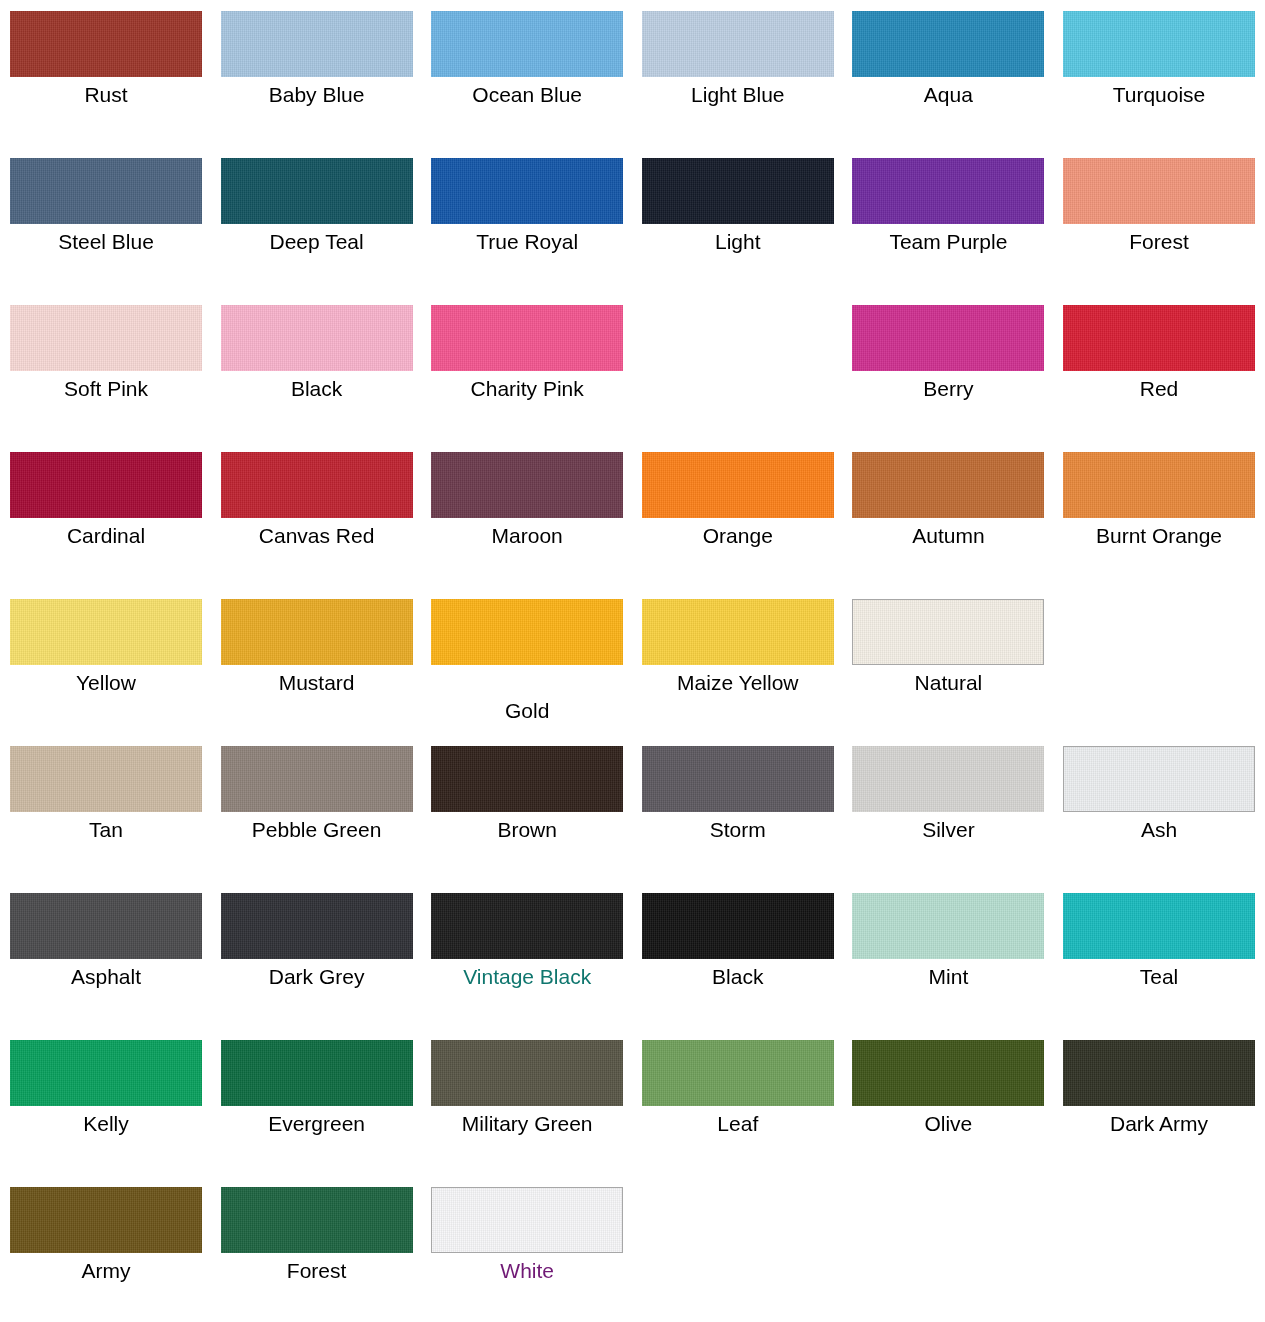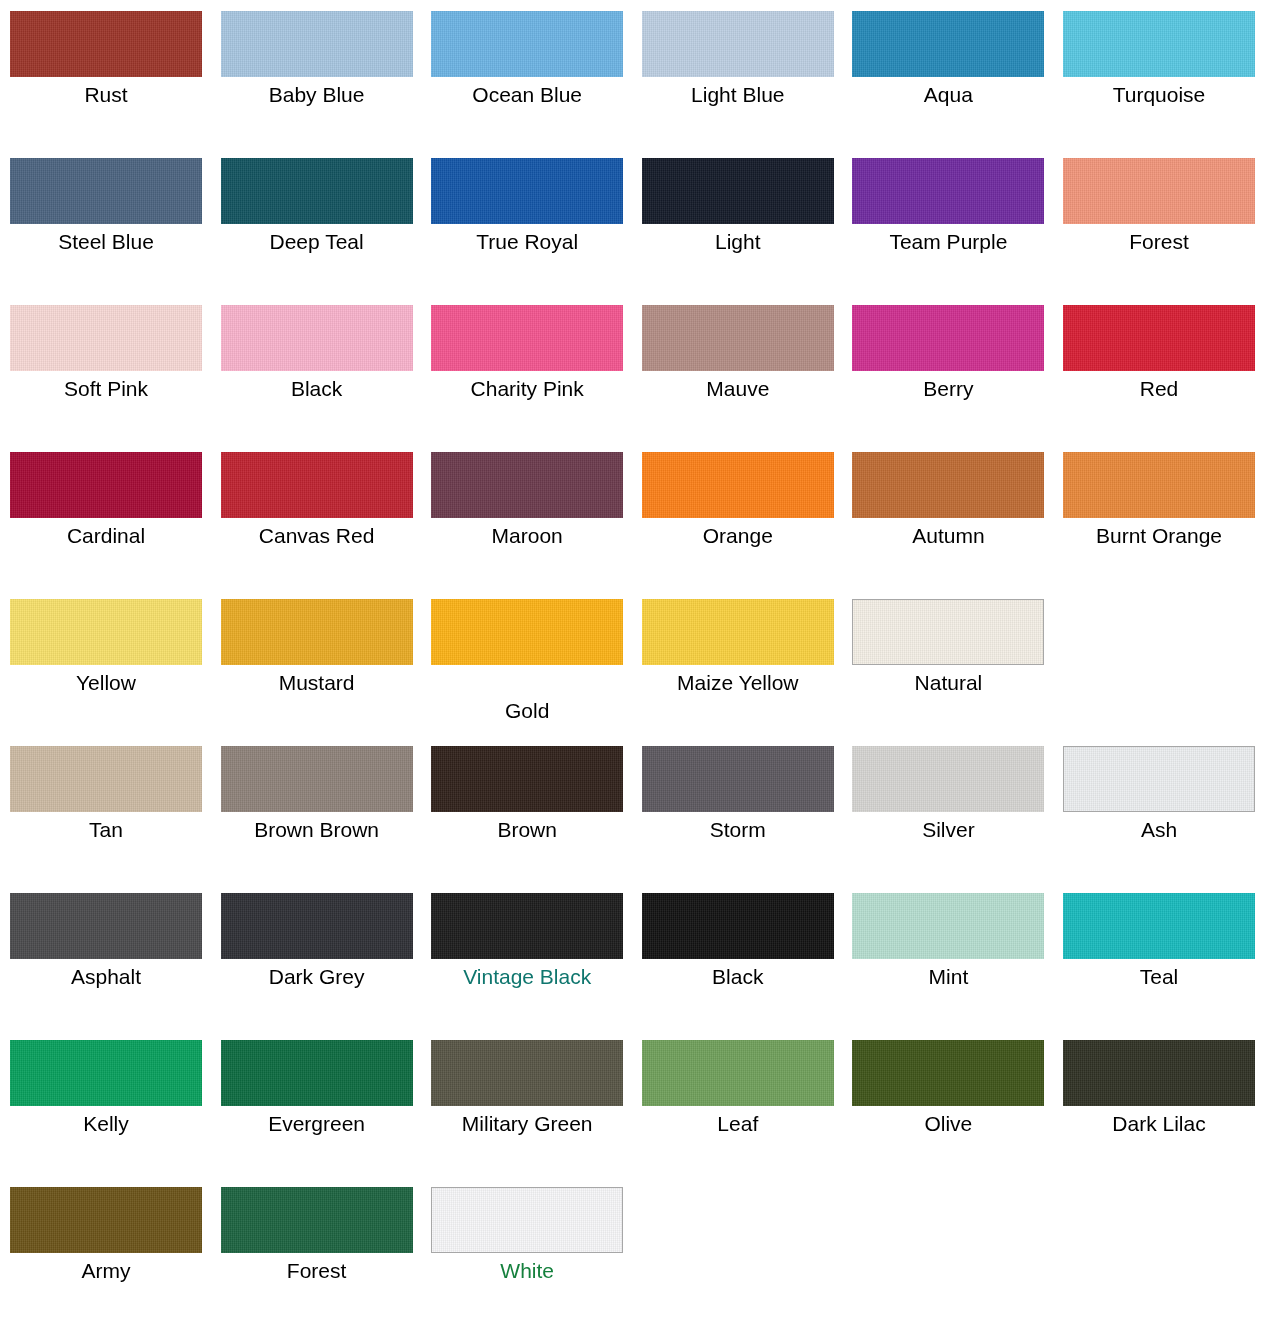--- a/index.html
+++ b/index.html
@@ -118,24 +118,20 @@
       <div class="swatch-label" style="width: 192px; color: rgb(0, 0, 0);">Soft Pink</div>
     </div>
     <div class="swatch-cell" style="left: 220.6px; top: 294px;">
       <div class="swatch-chip" style="width: 192px; height: 66px; background-color: rgb(249, 179, 204);"></div>
       <div class="swatch-label" style="width: 192px; color: rgb(0, 0, 0);">Black</div>
     </div>
     <div class="swatch-cell" style="left: 431.2px; top: 294px;">
       <div class="swatch-chip" style="width: 192px; height: 66px; background-color: rgb(244, 85, 143);"></div>
       <div class="swatch-label" style="width: 192px; color: rgb(0, 0, 0);">Charity Pink</div>
     </div>
-    <div class="swatch-cell" style="left: 641.8px; top: 294px;">
-      <div class="swatch-chip" style="width: 192px; height: 66px; background-color: rgb(179, 141, 133);"></div>
-      <div class="swatch-label" style="width: 192px; color: rgb(0, 0, 0);">Mauve</div>
-    </div>
     <div class="swatch-cell" style="left: 852.4px; top: 294px;">
       <div class="swatch-chip" style="width: 192px; height: 66px; background-color: rgb(207, 47, 144);"></div>
       <div class="swatch-label" style="width: 192px; color: rgb(0, 0, 0);">Berry</div>
     </div>
     <div class="swatch-cell" style="left: 1063px; top: 294px;">
       <div class="swatch-chip" style="width: 192px; height: 66px; background-color: rgb(216, 30, 52);"></div>
       <div class="swatch-label" style="width: 192px; color: rgb(0, 0, 0);">Red</div>
     </div>
     <div class="swatch-cell" style="left: 10px; top: 441px;">
       <div class="swatch-chip" style="width: 192px; height: 66px; background-color: rgb(165, 10, 53);"></div>
@@ -180,21 +176,21 @@
     <div class="swatch-cell" style="left: 852.4px; top: 588px;">
       <div class="swatch-chip bordered" style="width: 192px; height: 66px; background-color: rgb(244, 239, 230);"></div>
       <div class="swatch-label" style="width: 192px; color: rgb(0, 0, 0);">Natural</div>
     </div>
     <div class="swatch-cell" style="left: 10px; top: 735px;">
       <div class="swatch-chip" style="width: 192px; height: 66px; background-color: rgb(204, 186, 163);"></div>
       <div class="swatch-label" style="width: 192px; color: rgb(0, 0, 0);">Tan</div>
     </div>
     <div class="swatch-cell" style="left: 220.6px; top: 735px;">
       <div class="swatch-chip" style="width: 192px; height: 66px; background-color: rgb(142, 130, 121);"></div>
-      <div class="swatch-label" style="width: 192px; color: rgb(0, 0, 0);">Brown Brown</div>
+      <div class="swatch-label" style="width: 192px; color: rgb(0, 0, 0);">Pebble Green</div>
     </div>
     <div class="swatch-cell" style="left: 431.2px; top: 735px;">
       <div class="swatch-chip" style="width: 192px; height: 66px; background-color: rgb(48, 33, 26);"></div>
       <div class="swatch-label" style="width: 192px; color: rgb(0, 0, 0);">Brown</div>
     </div>
     <div class="swatch-cell" style="left: 641.8px; top: 735px;">
       <div class="swatch-chip" style="width: 192px; height: 66px; background-color: rgb(92, 88, 95);"></div>
       <div class="swatch-label" style="width: 192px; color: rgb(0, 0, 0);">Storm</div>
     </div>
     <div class="swatch-cell" style="left: 852.4px; top: 735px;">
@@ -244,27 +240,27 @@
     <div class="swatch-cell" style="left: 641.8px; top: 1029px;">
       <div class="swatch-chip" style="width: 192px; height: 66px; background-color: rgb(111, 160, 90);"></div>
       <div class="swatch-label" style="width: 192px; color: rgb(0, 0, 0); text-align: center;">Leaf</div>
     </div>
     <div class="swatch-cell" style="left: 852.4px; top: 1029px;">
       <div class="swatch-chip" style="width: 192px; height: 66px; background-color: rgb(62, 84, 24);"></div>
       <div class="swatch-label" style="width: 192px; color: rgb(0, 0, 0);">Olive</div>
     </div>
     <div class="swatch-cell" style="left: 1063px; top: 1029px;">
       <div class="swatch-chip" style="width: 192px; height: 66px; background-color: rgb(47, 49, 36);"></div>
-      <div class="swatch-label" style="width: 192px; color: rgb(0, 0, 0);">Dark Lilac</div>
+      <div class="swatch-label" style="width: 192px; color: rgb(0, 0, 0);">Dark Army</div>
     </div>
     <div class="swatch-cell" style="left: 10px; top: 1176px;">
       <div class="swatch-chip" style="width: 192px; height: 66px; background-color: rgb(107, 83, 24);"></div>
       <div class="swatch-label" style="width: 192px; color: rgb(0, 0, 0);">Army</div>
     </div>
     <div class="swatch-cell" style="left: 220.6px; top: 1176px;">
       <div class="swatch-chip" style="width: 192px; height: 66px; background-color: rgb(28, 99, 64);"></div>
       <div class="swatch-label" style="width: 192px; color: rgb(0, 0, 0);">Forest</div>
     </div>
     <div class="swatch-cell" style="left: 431.2px; top: 1176px;">
       <div class="swatch-chip bordered" style="width: 192px; height: 66px; background-color: rgb(247, 247, 249);"></div>
-      <div class="swatch-label" style="width: 192px; color: #15803d;">White</div>
+      <div class="swatch-label" style="width: 192px; color: #701a75;">White</div>
     </div>
   </div>
 
 </body></html>

